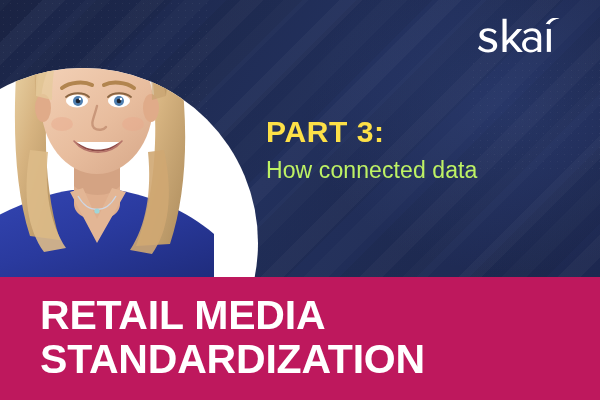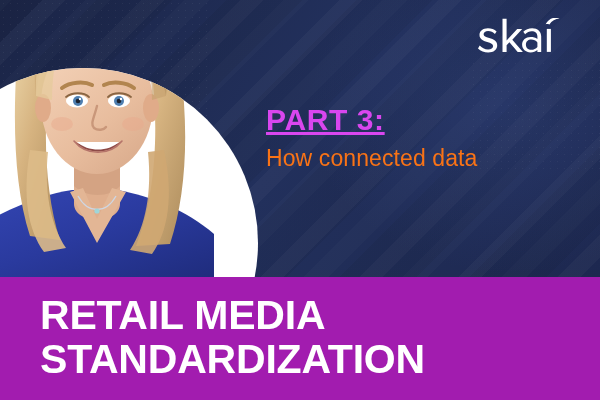--- a/index.html
+++ b/index.html
@@ -115,45 +115,44 @@
   .logo svg { display: block; }
 
   
   .copy {
     position: absolute;
     left: 266px;
     top: 104px;
     width: 310px;
   }
   .copy-eyebrow {
-    color: #d946ef;
+    color: #fde047;
     font-size: 30px;
     font-weight: 700;
     letter-spacing: 0.6px;
     line-height: 1.05;
-    margin: 0 0 7px 0;
-    text-decoration: underline;
+    margin: 12px 0 7px 0;
   }
   .copy-sub {
-    color: #f97316;
+    color: #bef264;
     font-size: 23px;
     font-weight: 400;
     line-height: 1.32;
     margin: 0;
     letter-spacing: 0.1px;
   }
 
   
   .bottom-bar {
     position: absolute;
     left: 0;
     top: 277px;
     width: 600px;
     height: 123px;
-    background: #a21caf;
+    background: #be185d;
   }
   .bottom-title {
     position: absolute;
     left: 40px;
     top: 17px;
     color: #ffffff;
     font-size: 41px;
     font-weight: 700;
     line-height: 1.07;
     letter-spacing: -0.2px;

